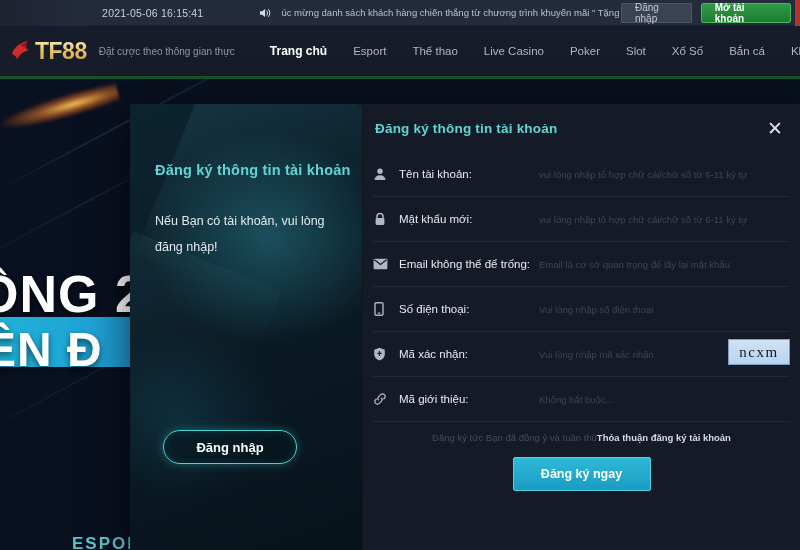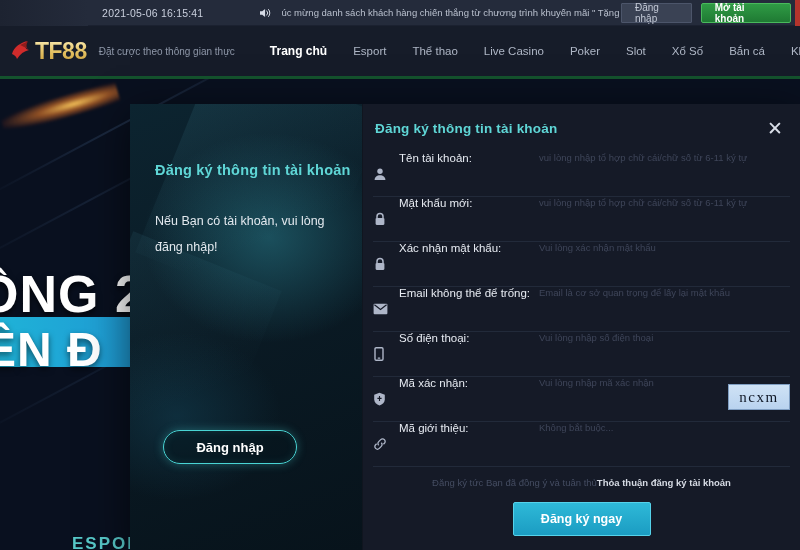--- a/index.html
+++ b/index.html
@@ -166,21 +166,21 @@
   .modal-title {
     color: #5fd6d6; font-size: 13.5px; font-weight: bold; letter-spacing: .2px;
   }
   .close-x {
     margin-left: auto; color: #d9dee8; font-size: 19px; line-height: 1;
     width: 22px; height: 22px; display: flex; align-items: center; justify-content: center;
   }
 
   .form-rows { padding: 0 10px; }
   .form-row {
-    height: 45px; display: flex; 
+    height: 45px; display: flex; align-items: center;
     border-bottom: 1px solid #222a3a; position: relative;
   }
   .f-icon {
     width: 26px; display: flex; align-items: center; justify-content: flex-start;
     color: #aeb6c8;
   }
   .f-label {
     color: #e7ebf2; font-size: 11.5px; white-space: nowrap;
     min-width: 140px;
   }
@@ -309,30 +309,20 @@
           <div class="f-icon">
             <svg width="14" height="14" viewBox="0 0 14 14">
               <path d="M4 6V4.4a3 3 0 016 0V6" stroke="#aeb6c8" stroke-width="1.5" fill="none"></path>
               <rect x="2.6" y="5.9" width="8.8" height="7" rx="1.1" fill="#aeb6c8"></rect>
             </svg>
           </div>
           <div class="f-label">Mật khẩu mới:</div>
           <div class="f-ph">vui lòng nhập tổ hợp chữ cái/chữ số từ 6-11 ký tự</div>
         </div>
 
-        <div class="form-row">
-          <div class="f-icon">
-            <svg width="14" height="14" viewBox="0 0 14 14">
-              <path d="M4 6V4.4a3 3 0 016 0V6" stroke="#aeb6c8" stroke-width="1.5" fill="none"></path>
-              <rect x="2.6" y="5.9" width="8.8" height="7" rx="1.1" fill="#aeb6c8"></rect>
-            </svg>
-          </div>
-          <div class="f-label">Xác nhận mật khẩu:</div>
-          <div class="f-ph">Vui lòng xác nhận mật khẩu</div>
-        </div>
 
         <div class="form-row">
           <div class="f-icon">
             <svg width="15" height="12" viewBox="0 0 15 12">
               <rect x="0.6" y="0.8" width="13.8" height="10.4" rx="1" fill="#aeb6c8"></rect>
               <path d="M1.4 1.8l6.1 4.6 6.1-4.6" stroke="#151a27" stroke-width="1.2" fill="none"></path>
             </svg>
           </div>
           <div class="f-label">Email không thể để trống:</div>
           <div class="f-ph">Email là cơ sở quan trọng để lấy lại mật khẩu</div>

